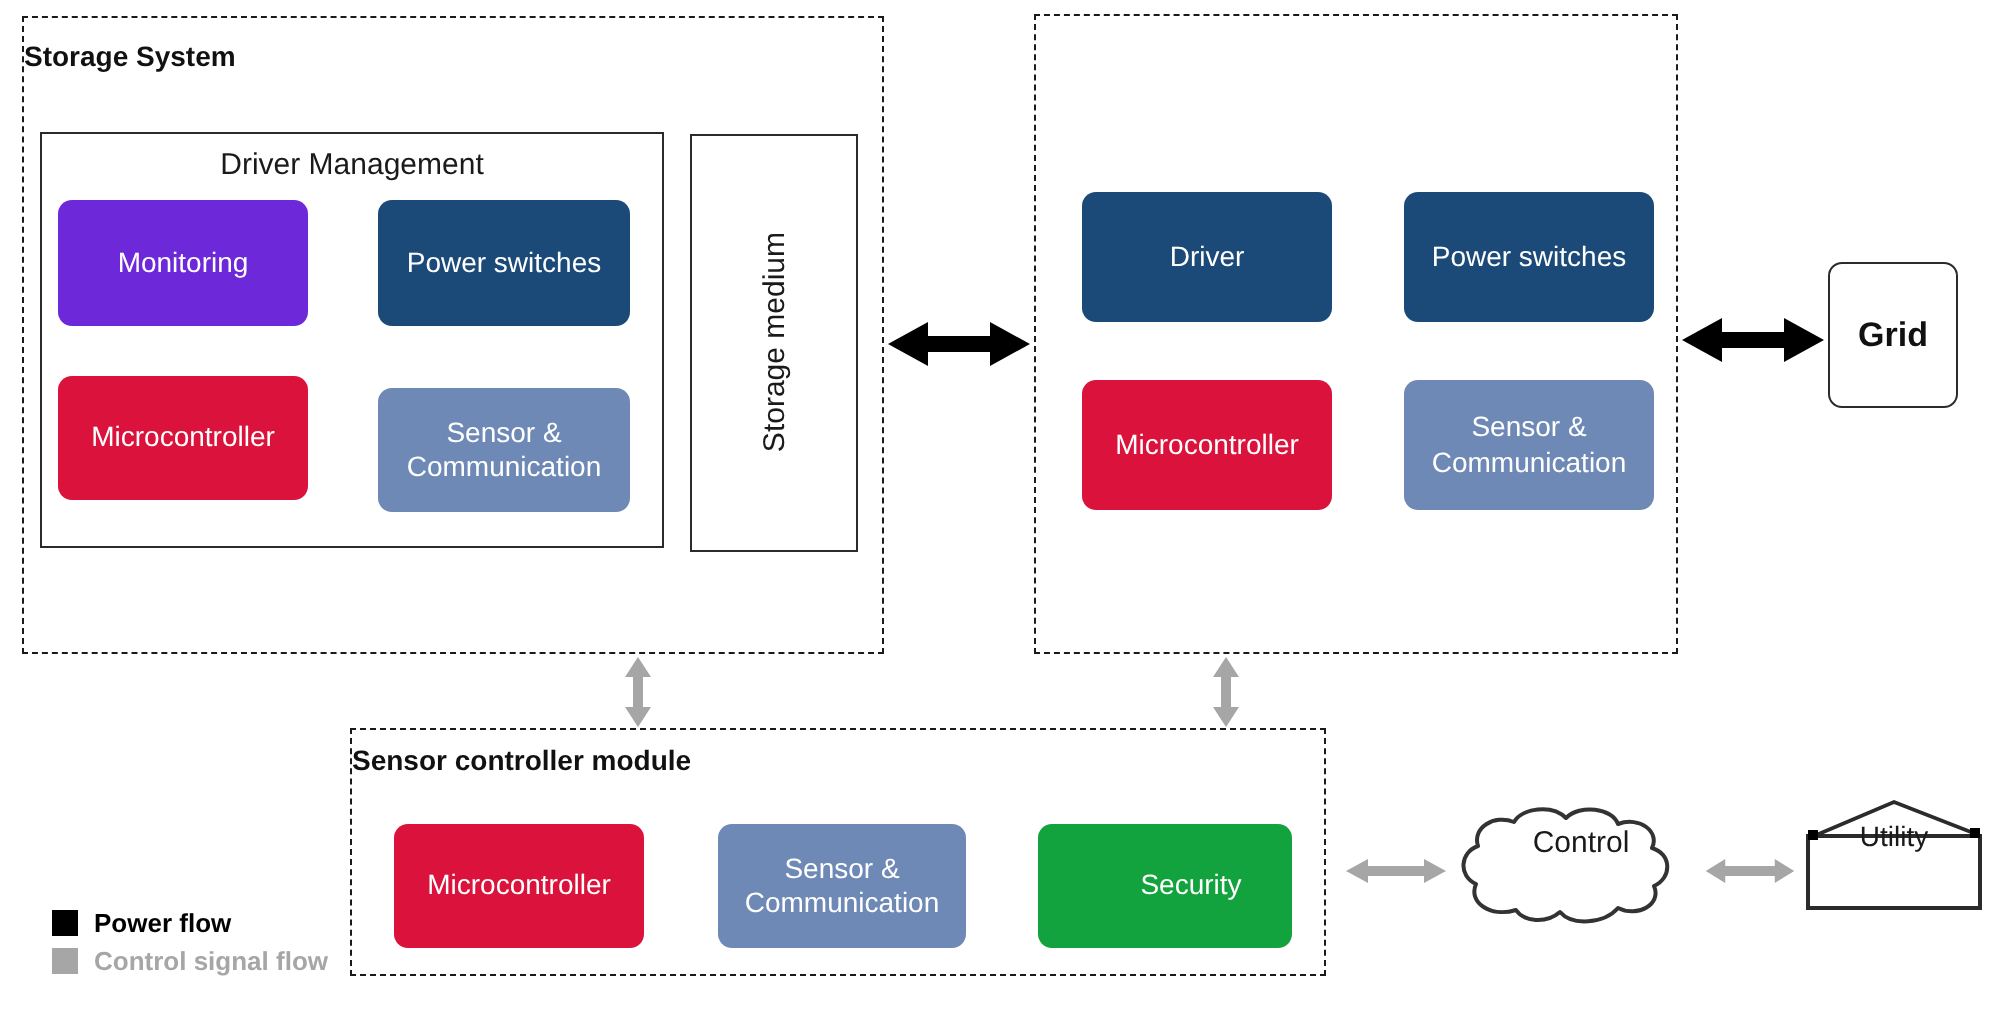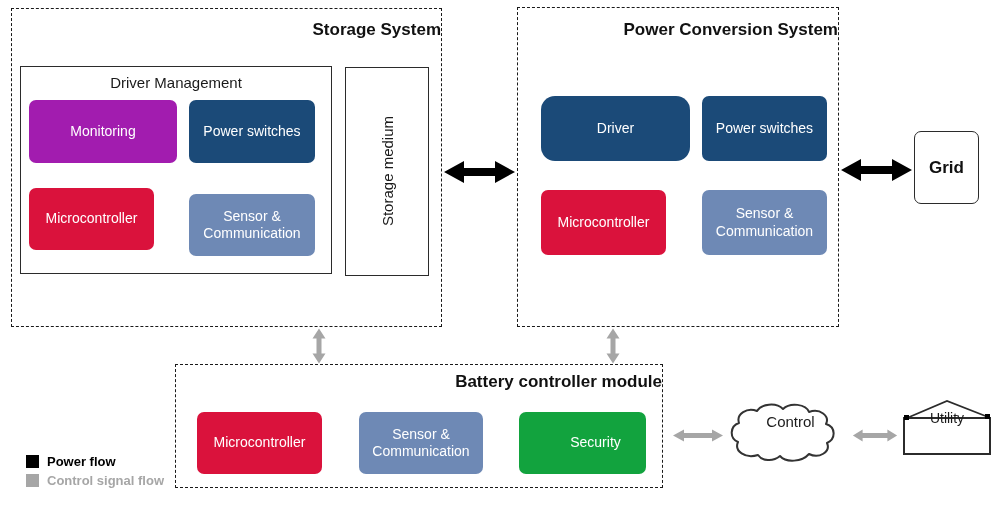--- a/index.html
+++ b/index.html
@@ -2,22 +2,22 @@
 <html><head>
 <meta charset="utf-8">
 <style>
   * { margin:0; padding:0; box-sizing:border-box; }
   body { background:#ffffff; font-family:"Liberation Sans", sans-serif; }
   #canvas { position:relative; width:1001px; height:506px; background:#ffffff; overflow:hidden; }
 
   .dashed-box { position:absolute; border:1.5px dashed #1a1a1a; background:#ffffff; }
   .solid-box  { position:absolute; border:1.5px solid  #2b2b2b; background:#ffffff; }
 
-  .sys-title { position:absolute; left:0; right:0; text-align:right;
-               font-size:17px; font-weight:bold; color:#111; }
+  .sys-title { position:absolute; left:0; right:0; text-align:left;
+               font-size:14px; font-weight:bold; color:#111; }
   .sub-title { position:absolute; left:0; right:0; text-align:center;
                font-size:15px; color:#1a1a1a; }
 
   .module { position:absolute; border-radius:7px; display:flex;
             align-items:center; justify-content:center; text-align:center;
             padding:3px 6px; }
   .module-label { color:#ffffff; font-size:14px; line-height:1.25; }
 
   .vertical-label { display:flex; align-items:center; justify-content:center; }
   .vertical-label span { writing-mode:vertical-rl; transform:rotate(180deg);
@@ -45,62 +45,61 @@
 <body>
 
 <div id="canvas">
 
   <div class="dashed-box" style="left:11px; top:8px; width:431px; height:319px;">
     <div class="sys-title" style="top:11px;">Storage System</div>
 
     <div class="solid-box" style="left:8px; top:57px; width:312px; height:208px;">
       <div class="sub-title" style="top:7px;">Driver Management</div>
 
-      <div class="module" style="left: 8px; top: 33px; width: 148px; height: 63px; background-color: #a21caf;">
+      <div class="module" style="left: 8px; top: 33px; width: 125px; height: 63px; background-color: #6d28d9;">
         <span class="module-label">Monitoring</span>
       </div>
       <div class="module" style="left: 168px; top: 33px; width: 126px; height: 63px; background-color: rgb(27, 74, 120);">
         <span class="module-label">Power switches</span>
       </div>
       <div class="module" style="left: 8px; top: 121px; width: 125px; height: 62px; background-color: rgb(218, 18, 60);">
         <span class="module-label">Microcontroller</span>
       </div>
       <div class="module" style="left: 168px; top: 127px; width: 126px; height: 62px; background-color: rgb(110, 137, 181);">
         <span class="module-label">Sensor &amp; Communication</span>
       </div>
     </div>
 
     <div class="solid-box vertical-label" style="left:333px; top:58px; width:84px; height:209px;">
       <span>Storage medium</span>
     </div>
   </div>
 
   <div class="dashed-box" style="left:517px; top:7px; width:322px; height:320px;">
-    <div class="sys-title" style="top:12px;">Power Conversion System</div>
 
-    <div class="module" style="left: 23px; top: 88px; width: 149px; height: 65px; background-color: rgb(27, 74, 120); border-radius: 14px;">
+    <div class="module" style="left: 23px; top: 88px; width: 125px; height: 65px; background-color: rgb(27, 74, 120);">
       <span class="module-label">Driver</span>
     </div>
     <div class="module" style="left: 184px; top: 88px; width: 125px; height: 65px; background-color: rgb(27, 74, 120);">
       <span class="module-label">Power switches</span>
     </div>
     <div class="module" style="left: 23px; top: 182px; width: 125px; height: 65px; background-color: rgb(218, 18, 60);">
       <span class="module-label">Microcontroller</span>
     </div>
     <div class="module" style="left: 184px; top: 182px; width: 125px; height: 65px; background-color: rgb(110, 137, 181);">
       <span class="module-label">Sensor &amp; Communication</span>
     </div>
   </div>
 
   <div class="grid-box" style="left:914px; top:131px; width:65px; height:73px;">
     <span>Grid</span>
   </div>
 
   <div class="dashed-box" style="left:175px; top:364px; width:488px; height:124px;">
-    <div class="sys-title" style="top:7px;">Battery controller module</div>
+    <div class="sys-title" style="top:7px;">Sensor controller module</div>
 
     <div class="module" style="left: 21px; top: 47px; width: 125px; height: 62px; background-color: rgb(218, 18, 60);">
       <span class="module-label">Microcontroller</span>
     </div>
     <div class="module" style="left: 183px; top: 47px; width: 124px; height: 62px; background-color: rgb(110, 137, 181);">
       <span class="module-label">Sensor &amp; Communication</span>
     </div>
     <div class="module" style="left: 343px; top: 47px; width: 127px; height: 62px; background-color: rgb(18, 163, 62); padding-left: 32px;">
       <span class="module-label">Security</span>
     </div>

